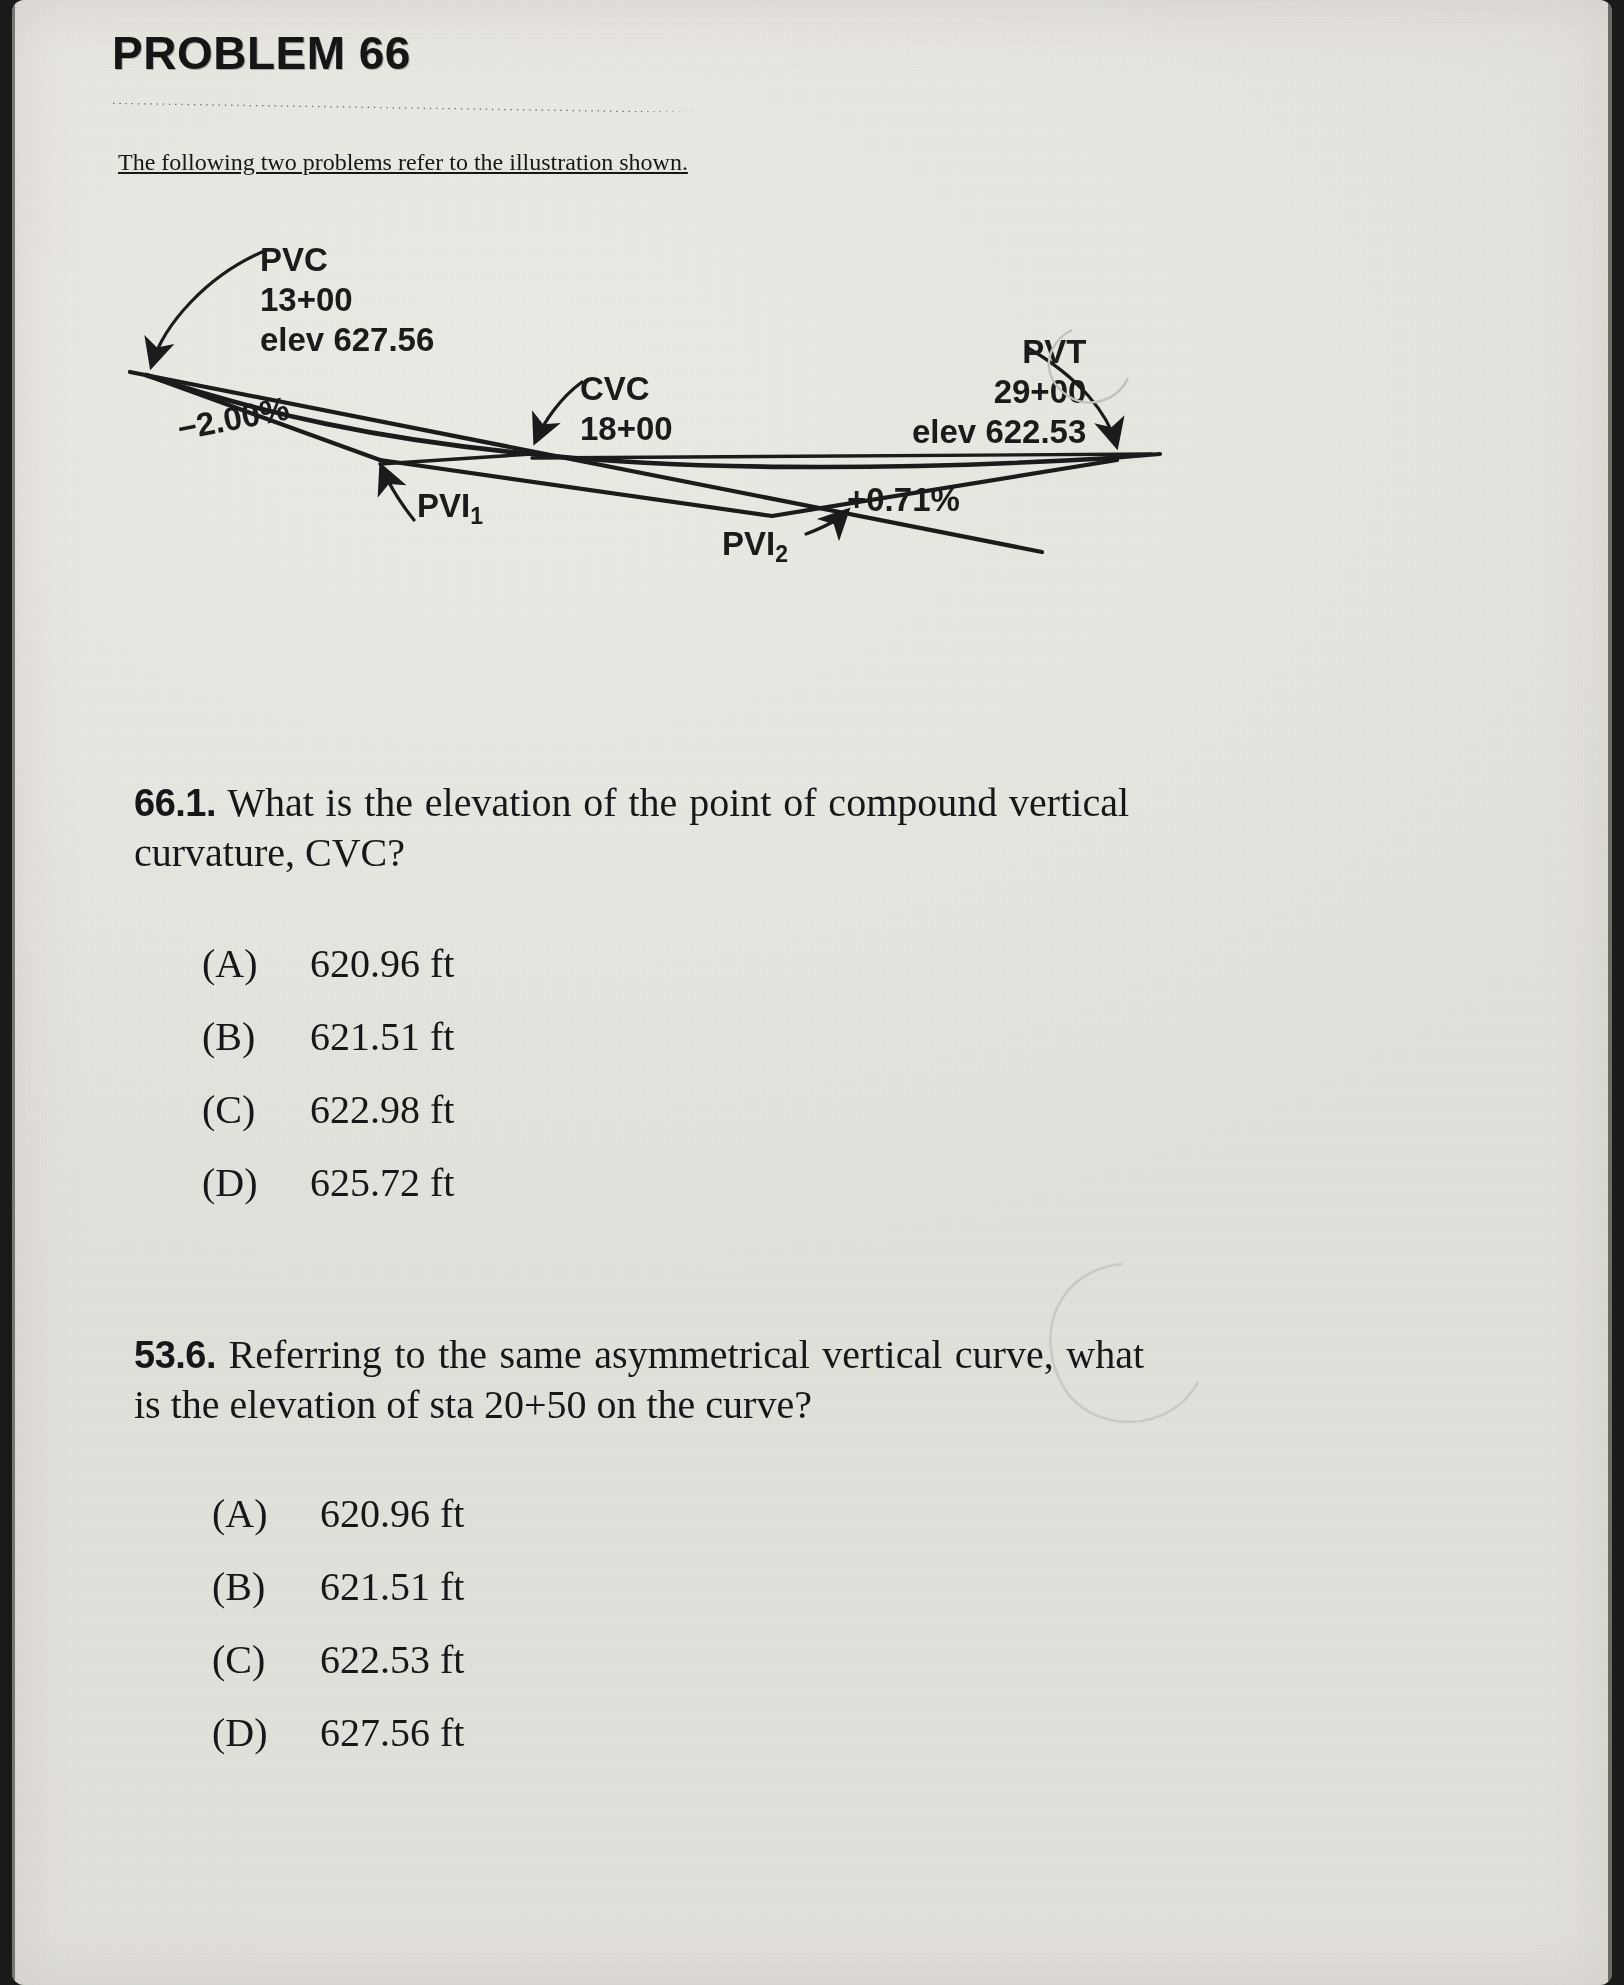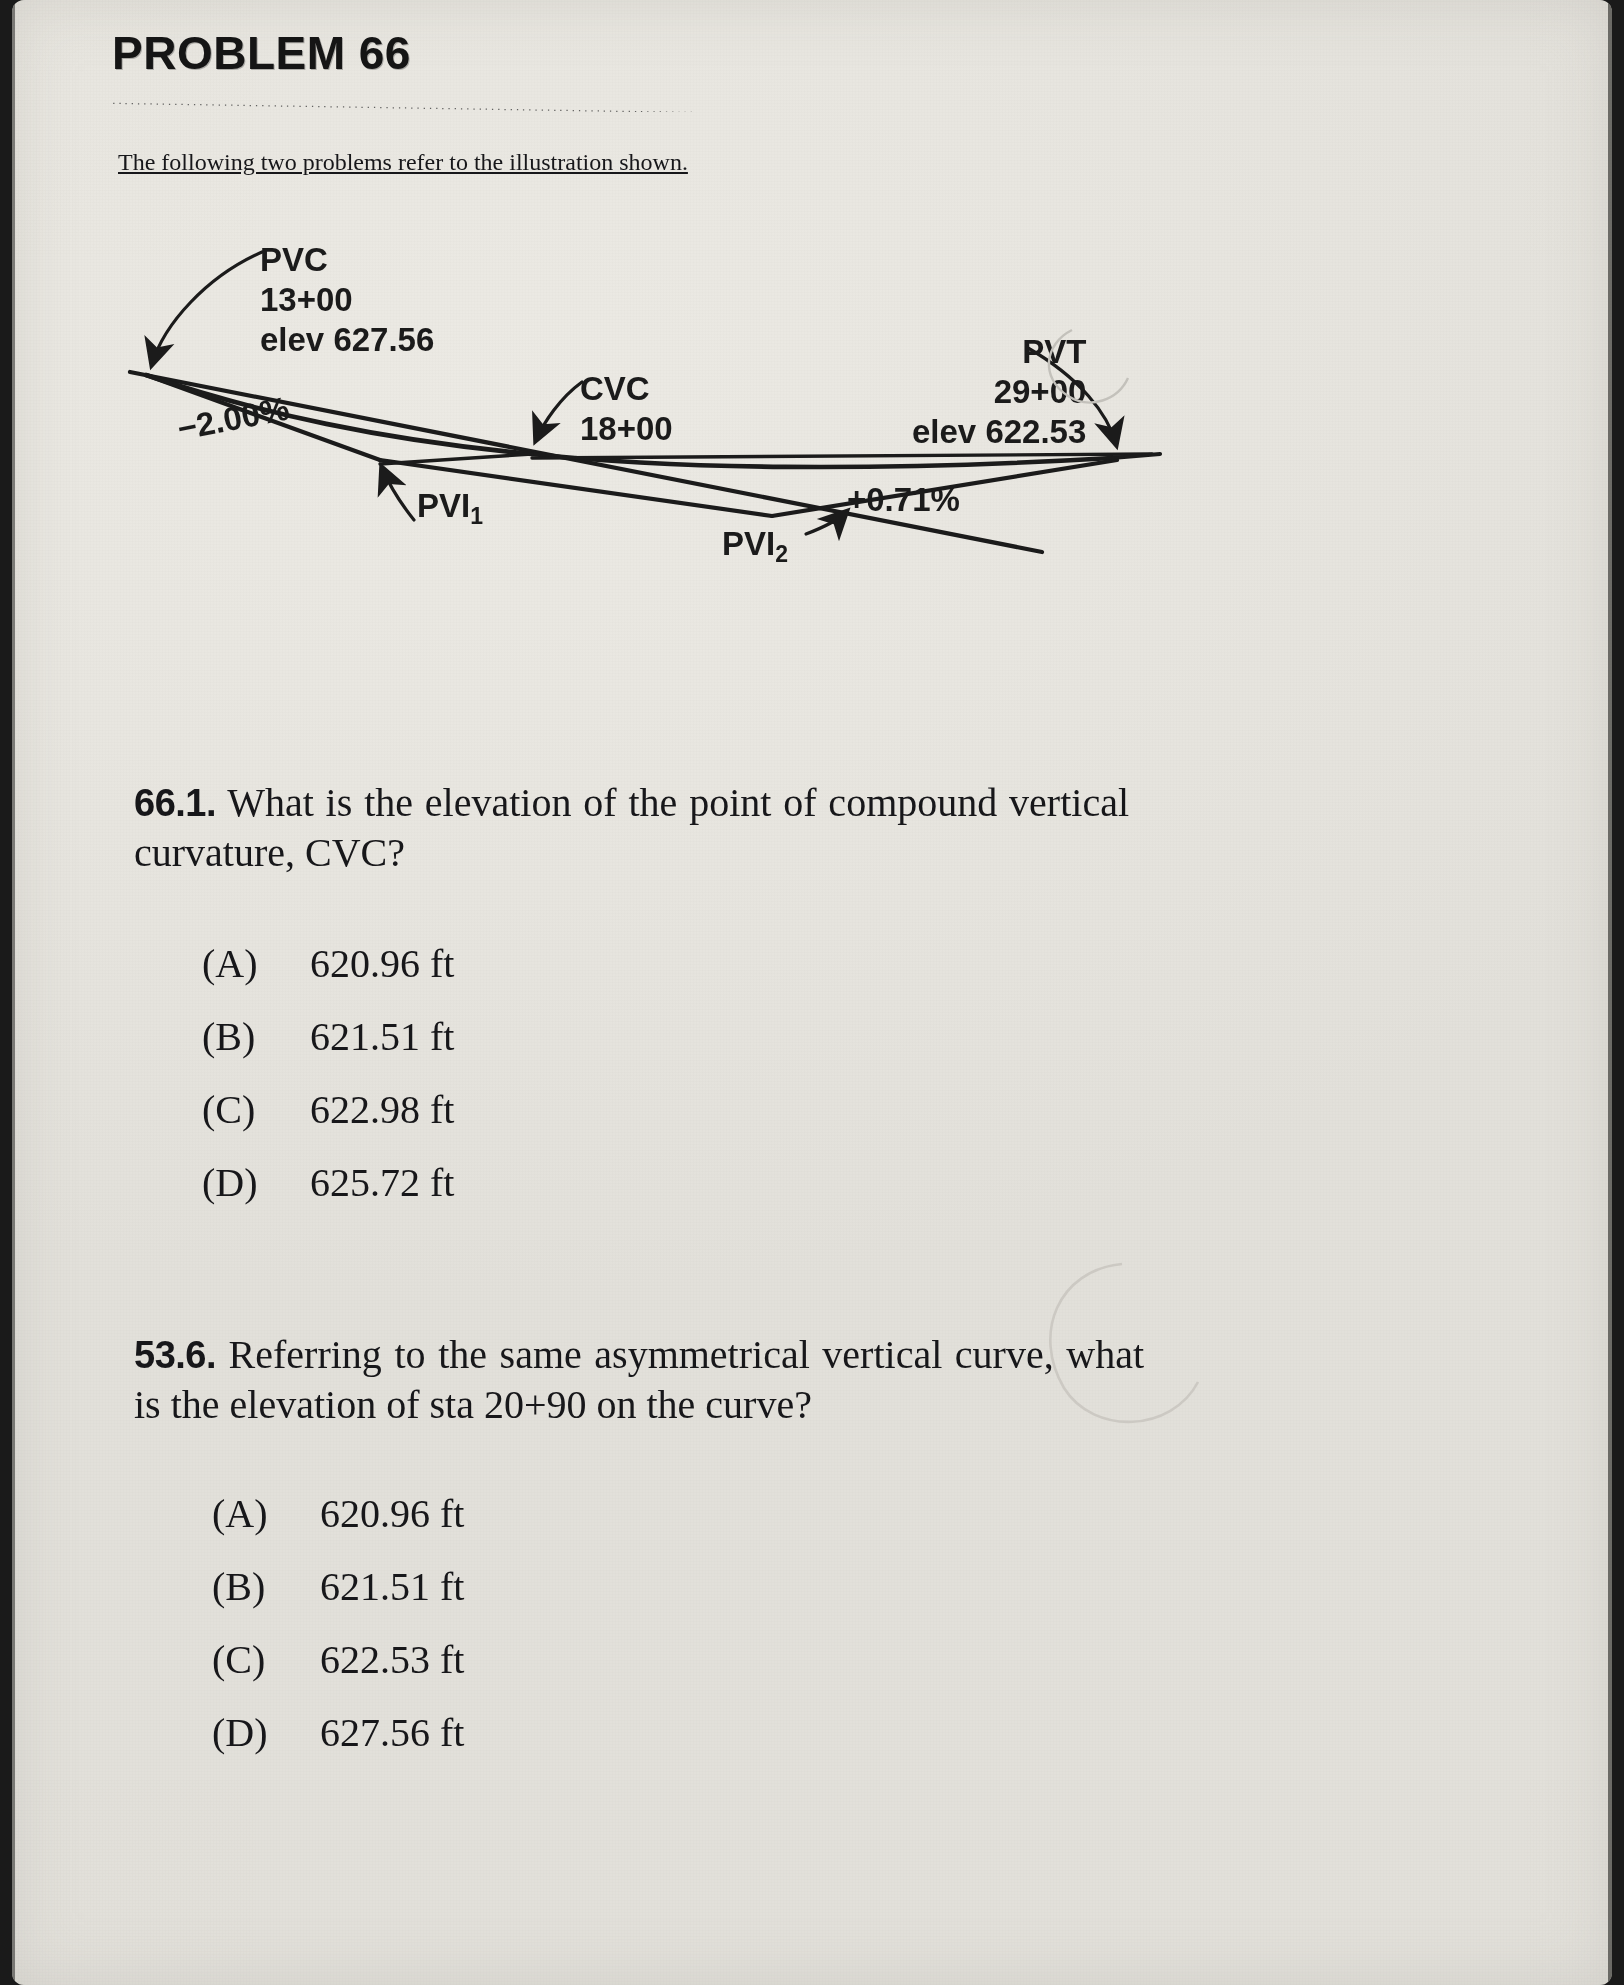--- a/index.html
+++ b/index.html
@@ -224,21 +224,21 @@
 
   <div class="q" id="q1"><span class="qnum">66.1.</span> <span>What is the elevation of the point of compound vertical curvature, CVC?</span></div>
 
   <div class="opts" id="opts1">
     <div class="opt"><span class="tag">(A)</span><span>620.96 ft</span></div>
     <div class="opt"><span class="tag">(B)</span><span>621.51 ft</span></div>
     <div class="opt"><span class="tag">(C)</span><span>622.98 ft</span></div>
     <div class="opt"><span class="tag">(D)</span><span>625.72 ft</span></div>
   </div>
 
-  <div class="q" id="q2"><span class="qnum">53.6.</span> <span>Referring to the same asymmetrical vertical curve, what is the elevation of sta 20+90 on the curve?</span></div>
+  <div class="q" id="q2"><span class="qnum">53.6.</span> <span>Referring to the same asymmetrical vertical curve, what is the elevation of sta 20+50 on the curve?</span></div>
 
   <div class="opts" id="opts2">
     <div class="opt"><span class="tag">(A)</span><span>620.96 ft</span></div>
     <div class="opt"><span class="tag">(B)</span><span>621.51 ft</span></div>
     <div class="opt"><span class="tag">(C)</span><span>622.53 ft</span></div>
     <div class="opt"><span class="tag">(D)</span><span>627.56 ft</span></div>
   </div>
 
   <svg class="smudge" style="left:1020px; top:300px;" width="160" height="130">
     <path d="M40,30 C12,44 8,78 36,96 C58,110 86,100 96,78" fill="none" stroke="#c3c1bb" stroke-width="2.4"></path>

